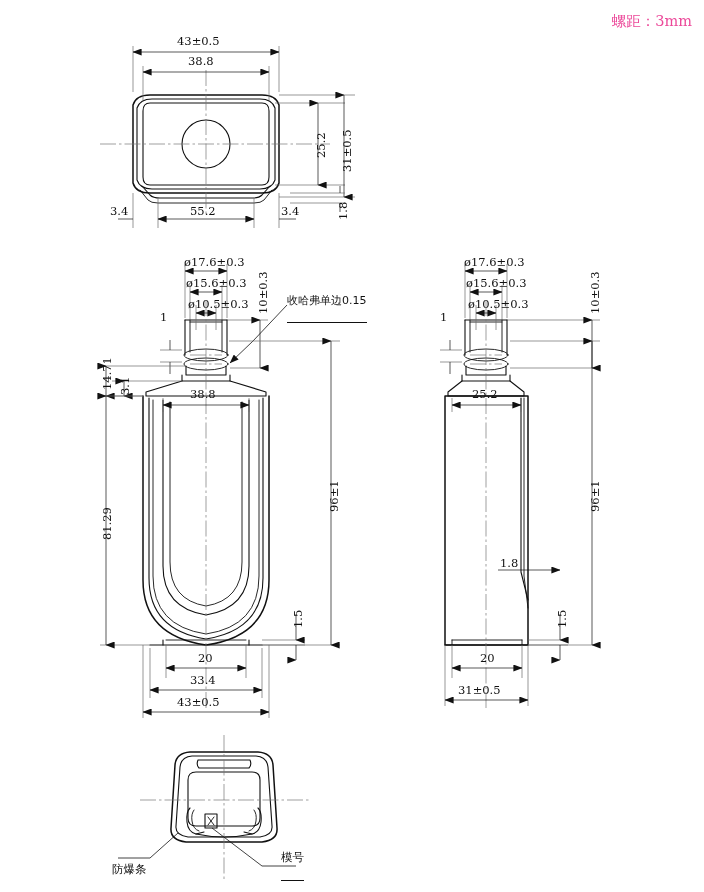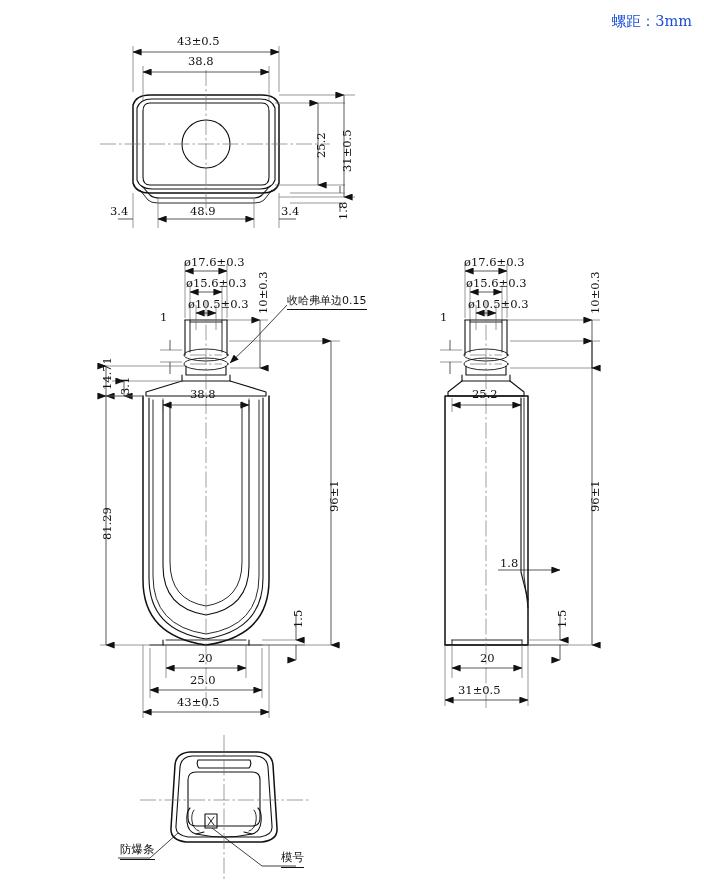--- a/index.html
+++ b/index.html
@@ -9,30 +9,30 @@
     color:#1a1a1a;
   }
   #stage{position:absolute;left:0;top:0;width:704px;height:892px;}
   svg.draw{position:absolute;left:0;top:0;width:704px;height:892px;overflow:visible;}
   .notes{
     position:absolute;right:12px;top:6px;text-align:left;
     font-size:14.5px;line-height:31px;letter-spacing:0px;
     font-family:"DejaVu Serif","Liberation Serif",serif;
     white-space:nowrap;
   }
-  .notes div{ color:#1d4ed8; }
+  .notes div{ color:#ec4899; }
   .lbl{
     position:absolute;
     font-family:"DejaVu Serif","Liberation Serif",serif;
     font-size:11.5px; color:#111; white-space:nowrap;
     line-height:1;
   }
   .lbl.v{ transform-origin:0 0; }
   .cjk{ font-family:"DejaVu Sans","Liberation Sans",sans-serif; font-size:11.5px;}
-  .under{ border-bottom:1px solid #111; padding-bottom:3px;}
+  .under{ border-bottom:1px solid #111; padding-bottom:16px;}
 </style>
 </head>
 <body>
 
 <div id="stage">
 
   <div class="notes">
     <div>螺距：3mm</div>
   </div>
 
@@ -314,48 +314,48 @@
       <line class="lead" x1="212" y1="828" x2="262" y2="866"></line>
       <line class="lead" x1="262" y1="866" x2="296" y2="866"></line>
     </g>
   </svg>
 
   <div class="lbl" style="left:177px;top:36px;">43±0.5</div>
   <div class="lbl" style="left:188px;top:56px;">38.8</div>
   <div class="lbl v" style="left:316px;top:158px;transform:rotate(-90deg);">25.2</div>
   <div class="lbl v" style="left:342px;top:172px;transform:rotate(-90deg);">31±0.5</div>
   <div class="lbl" style="left:110px;top:206px;">3.4</div>
-  <div class="lbl" style="left:190px;top:206px;">48.9</div>
+  <div class="lbl" style="left:190px;top:206px;">55.2</div>
   <div class="lbl" style="left:281px;top:206px;">3.4</div>
   <div class="lbl v" style="left:338px;top:220px;transform:rotate(-90deg);">1.8</div>
 
   <div class="lbl" style="left:184px;top:257px;">ø17.6±0.3</div>
   <div class="lbl" style="left:186px;top:278px;">ø15.6±0.3</div>
   <div class="lbl" style="left:188px;top:299px;">ø10.5±0.3</div>
   <div class="lbl v" style="left:258px;top:314px;transform:rotate(-90deg);">10±0.3</div>
   <div class="lbl" style="left:160px;top:312px;">1</div>
   <div class="lbl cjk under" style="left:287px;top:295px;font-size:11px;">收哈弗单边0.15</div>
   <div class="lbl v" style="left:102px;top:390px;transform:rotate(-90deg);">14.71</div>
   <div class="lbl v" style="left:120px;top:395px;transform:rotate(-90deg);">3.1</div>
   <div class="lbl" style="left:190px;top:389px;">38.8</div>
   <div class="lbl v" style="left:102px;top:540px;transform:rotate(-90deg);">81.29</div>
   <div class="lbl v" style="left:329px;top:512px;transform:rotate(-90deg);">96±1</div>
   <div class="lbl v" style="left:293px;top:628px;transform:rotate(-90deg);">1.5</div>
   <div class="lbl" style="left:198px;top:653px;">20</div>
-  <div class="lbl" style="left:190px;top:675px;">25.0</div>
+  <div class="lbl" style="left:190px;top:675px;">33.4</div>
   <div class="lbl" style="left:177px;top:697px;">43±0.5</div>
 
   <div class="lbl" style="left:464px;top:257px;">ø17.6±0.3</div>
   <div class="lbl" style="left:466px;top:278px;">ø15.6±0.3</div>
   <div class="lbl" style="left:468px;top:299px;">ø10.5±0.3</div>
   <div class="lbl v" style="left:590px;top:314px;transform:rotate(-90deg);">10±0.3</div>
   <div class="lbl" style="left:440px;top:312px;">1</div>
   <div class="lbl" style="left:472px;top:389px;">25.2</div>
   <div class="lbl v" style="left:590px;top:512px;transform:rotate(-90deg);">96±1</div>
   <div class="lbl" style="left:500px;top:558px;">1.8</div>
   <div class="lbl v" style="left:557px;top:628px;transform:rotate(-90deg);">1.5</div>
   <div class="lbl" style="left:480px;top:653px;">20</div>
   <div class="lbl" style="left:458px;top:685px;">31±0.5</div>
 
-  <div class="lbl cjk under" style="left:112px;top:844px;margin-left:8px;">防爆条</div>
+  <div class="lbl cjk under" style="left:112px;top:864px;">防爆条</div>
   <div class="lbl cjk under" style="left:281px;top:852px;text-align:right;">模号</div>
 
 </div>
 
 </body></html>

